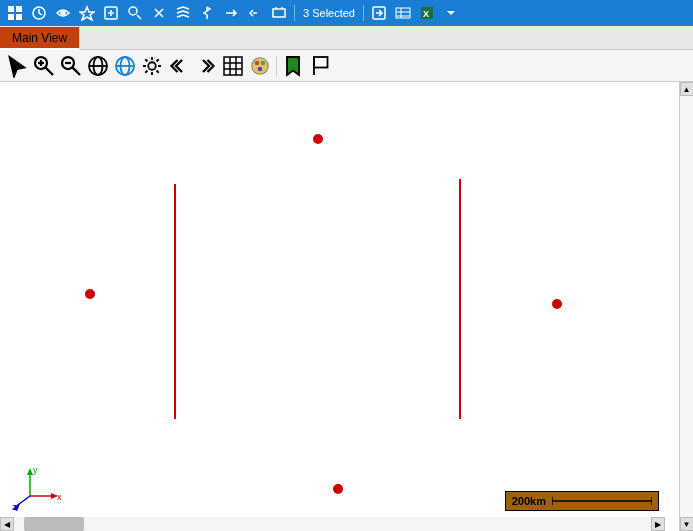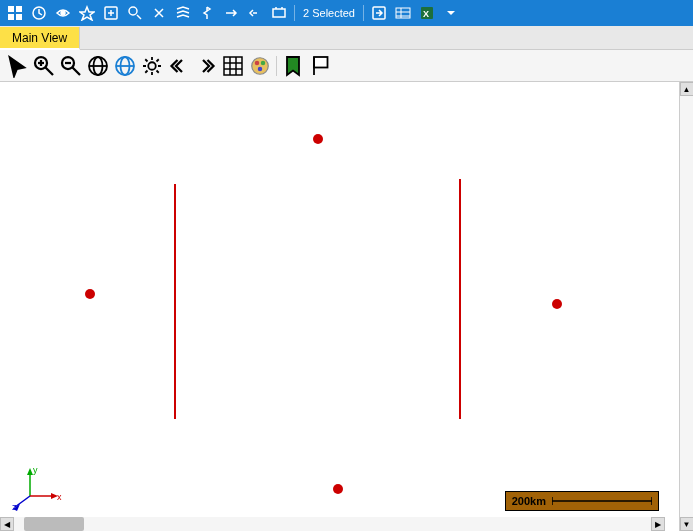--- a/index.html
+++ b/index.html
@@ -45,21 +45,21 @@
       height: 24px;
       background: #e8e8e8;
       border-bottom: 1px solid #ccc;
       display: flex;
       align-items: stretch;
     }
     .tab {
       padding: 0 12px;
       display: flex;
       align-items: center;
-      background: #fde047;
+      background: #c2410c;
       border-right: 1px solid #ccc;
       border-bottom: 2px solid white;
       font-size: 12px;
       cursor: pointer;
       position: relative;
       top: 1px;
     }
 
     
     #secondary-toolbar {
@@ -255,21 +255,21 @@
       </svg>
   </div>
   <div class="toolbar-icon">
     <svg viewBox="0 0 16 16" fill="none" stroke="white" stroke-width="1.5">
         <rect x="2" y="4" width="12" height="8"></rect>
         <path d="M5 4V2M11 4V2"></path>
       </svg>
   </div>
   <div class="toolbar-separator"></div>
 
-  <span class="selected-count">2 Selected</span>
+  <span class="selected-count">3 Selected</span>
   <div class="toolbar-separator"></div>
 
   <div class="toolbar-icon">
     <svg viewBox="0 0 16 16" fill="none" stroke="white" stroke-width="1.5">
         <rect x="2" y="2" width="12" height="12" rx="1"></rect>
         <path d="M5 8h6M8 5l3 3-3 3"></path>
       </svg>
   </div>
   <div class="toolbar-icon">
     <svg viewBox="0 0 16 16" fill="white" stroke="white" stroke-width="0.5">

